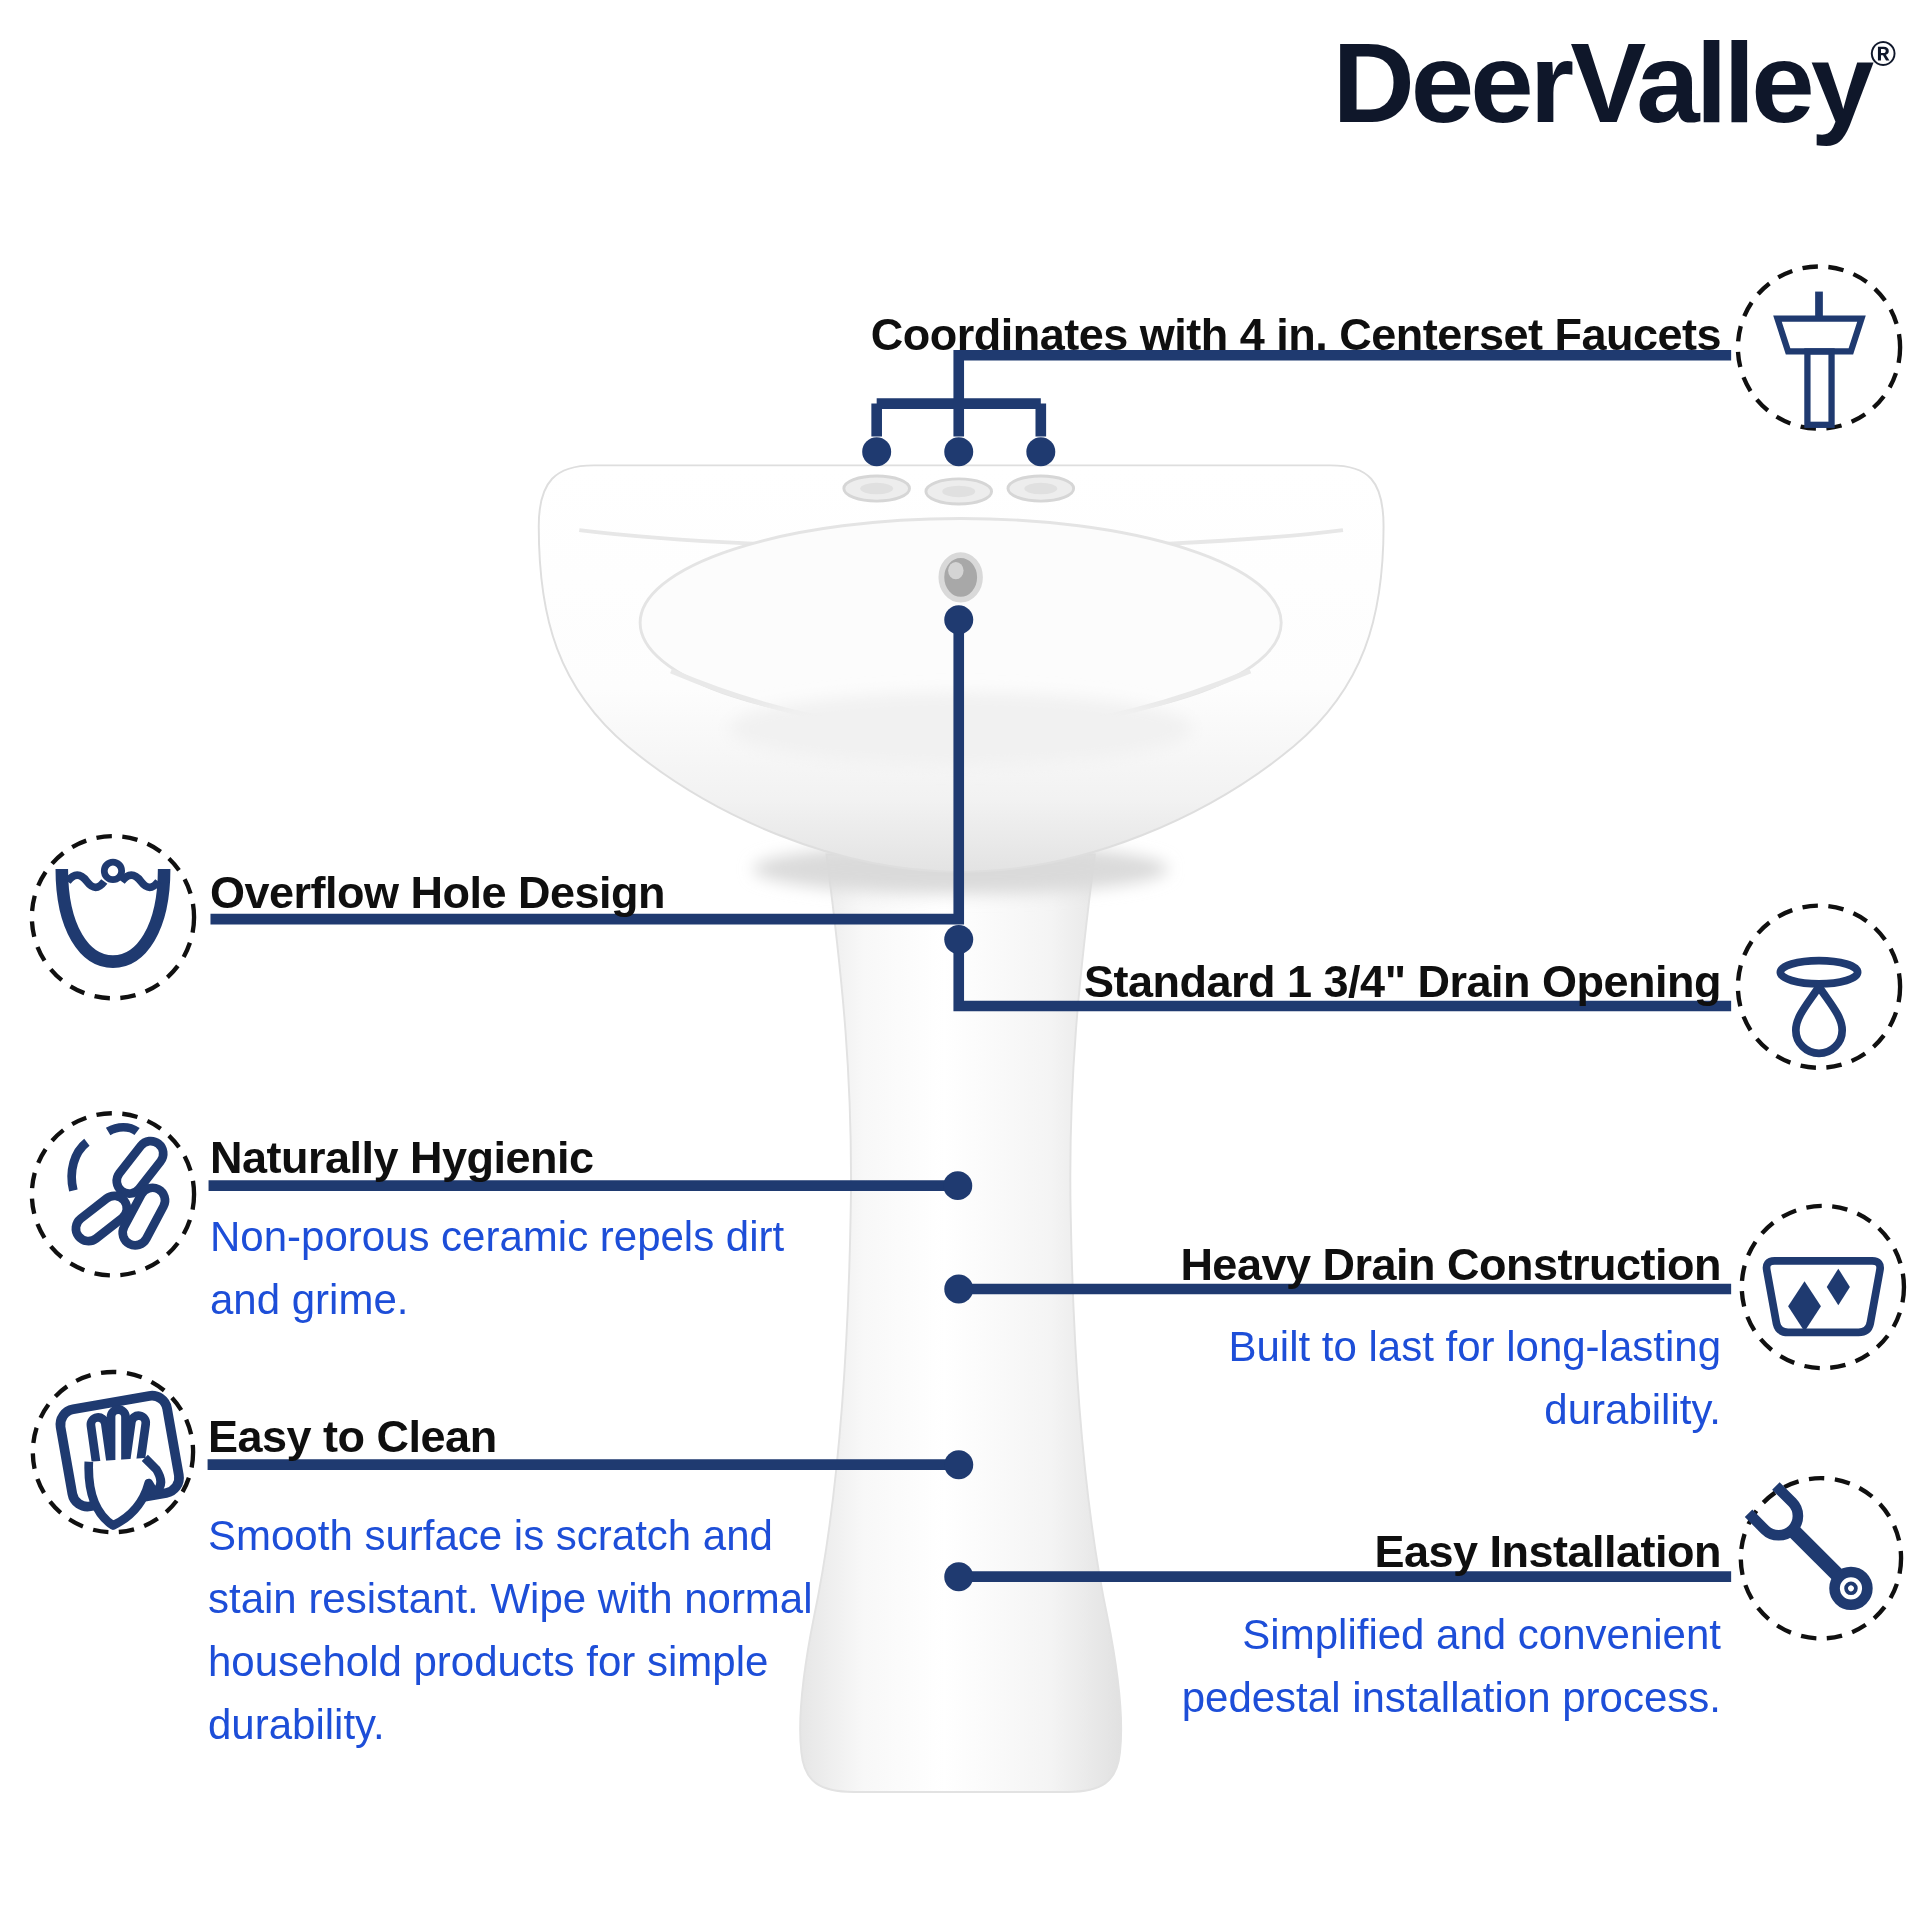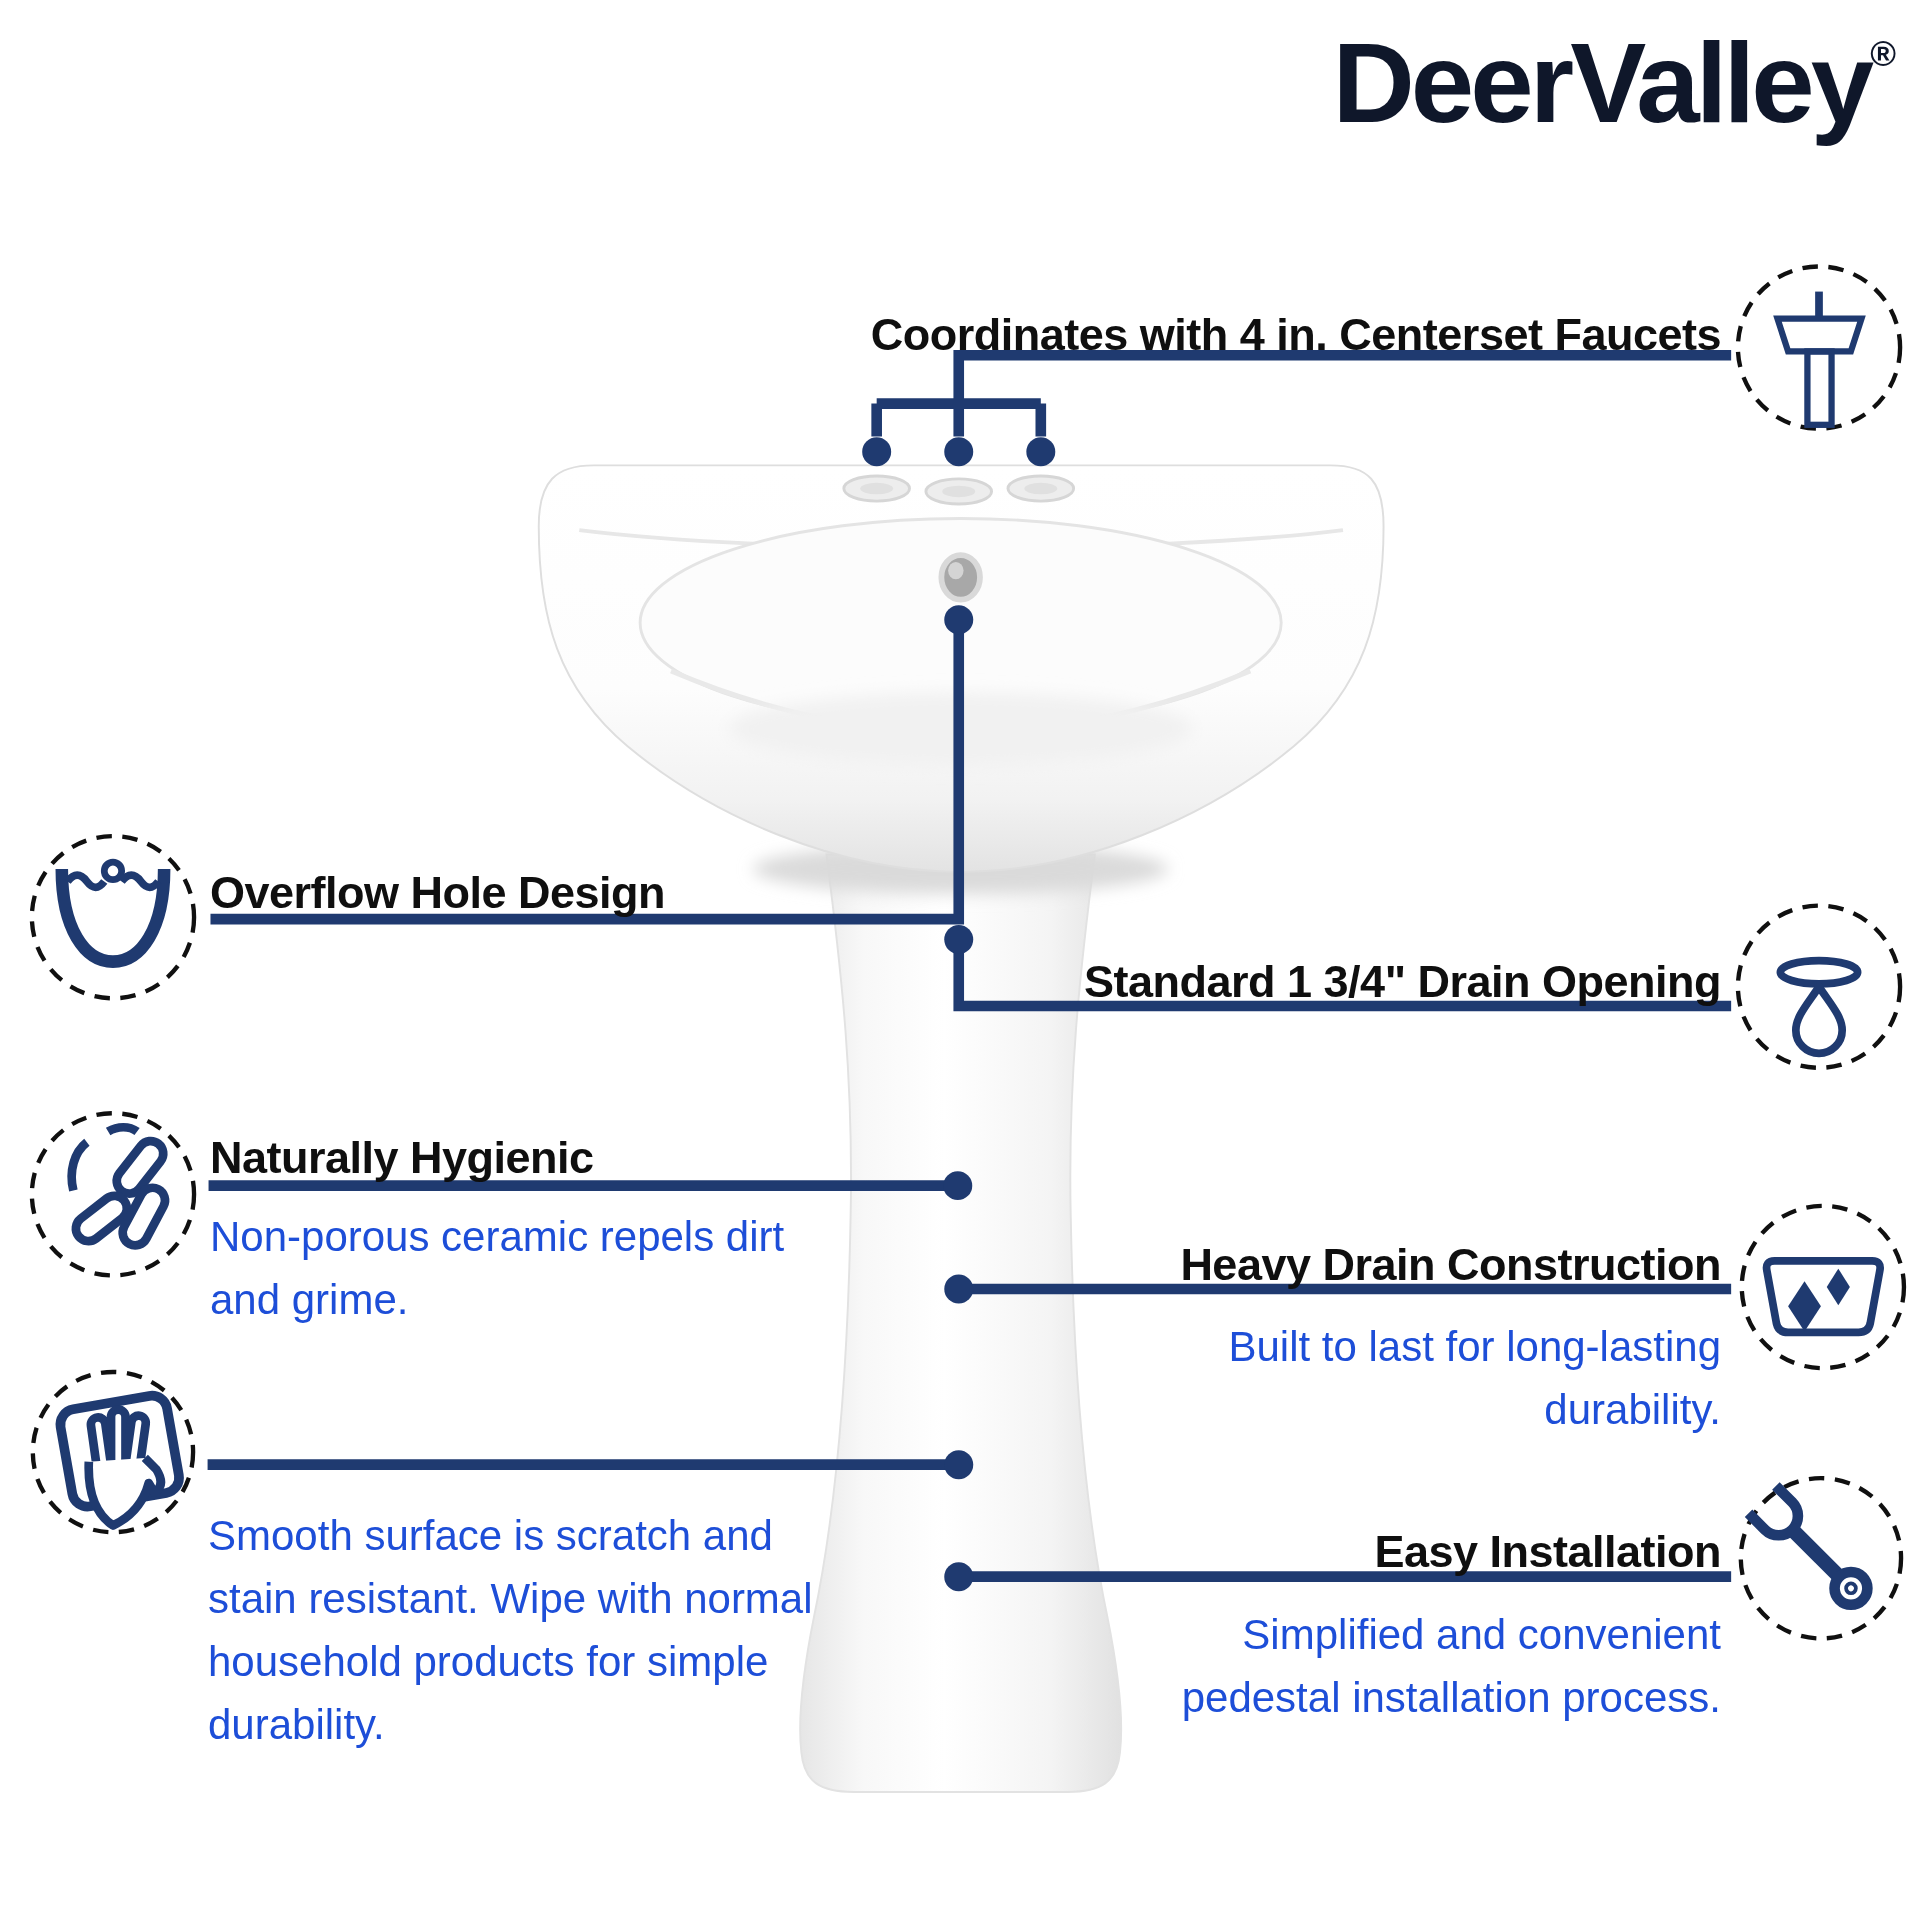--- a/index.html
+++ b/index.html
@@ -178,20 +178,21 @@
     <div>Non-porous ceramic repels dirt</div>
     <div>and grime.</div>
   </div>
 
   <div class="callout-h al-right" style="top:1239px; right:210px;">Heavy Drain Construction</div>
   <div class="callout-b al-right" style="top:1315px; right:210px;">
     <div>Built to last for long-lasting</div>
     <div>durability.</div>
   </div>
 
+  <div class="callout-h" style="top:1411px; left:208px;">Easy to Clean</div>
   <div class="callout-b" style="top:1485px; left:208px;margin-top:19px;">
     <div>Smooth surface is scratch and</div>
     <div>stain resistant. Wipe with normal</div>
     <div>household products for simple</div>
     <div>durability.</div>
   </div>
 
   <div class="callout-h al-right" style="top:1526px; right:210px;">Easy Installation</div>
   <div class="callout-b al-right" style="top:1603px; right:210px;margin-left:40px;">
     <div>Simplified and convenient</div>

